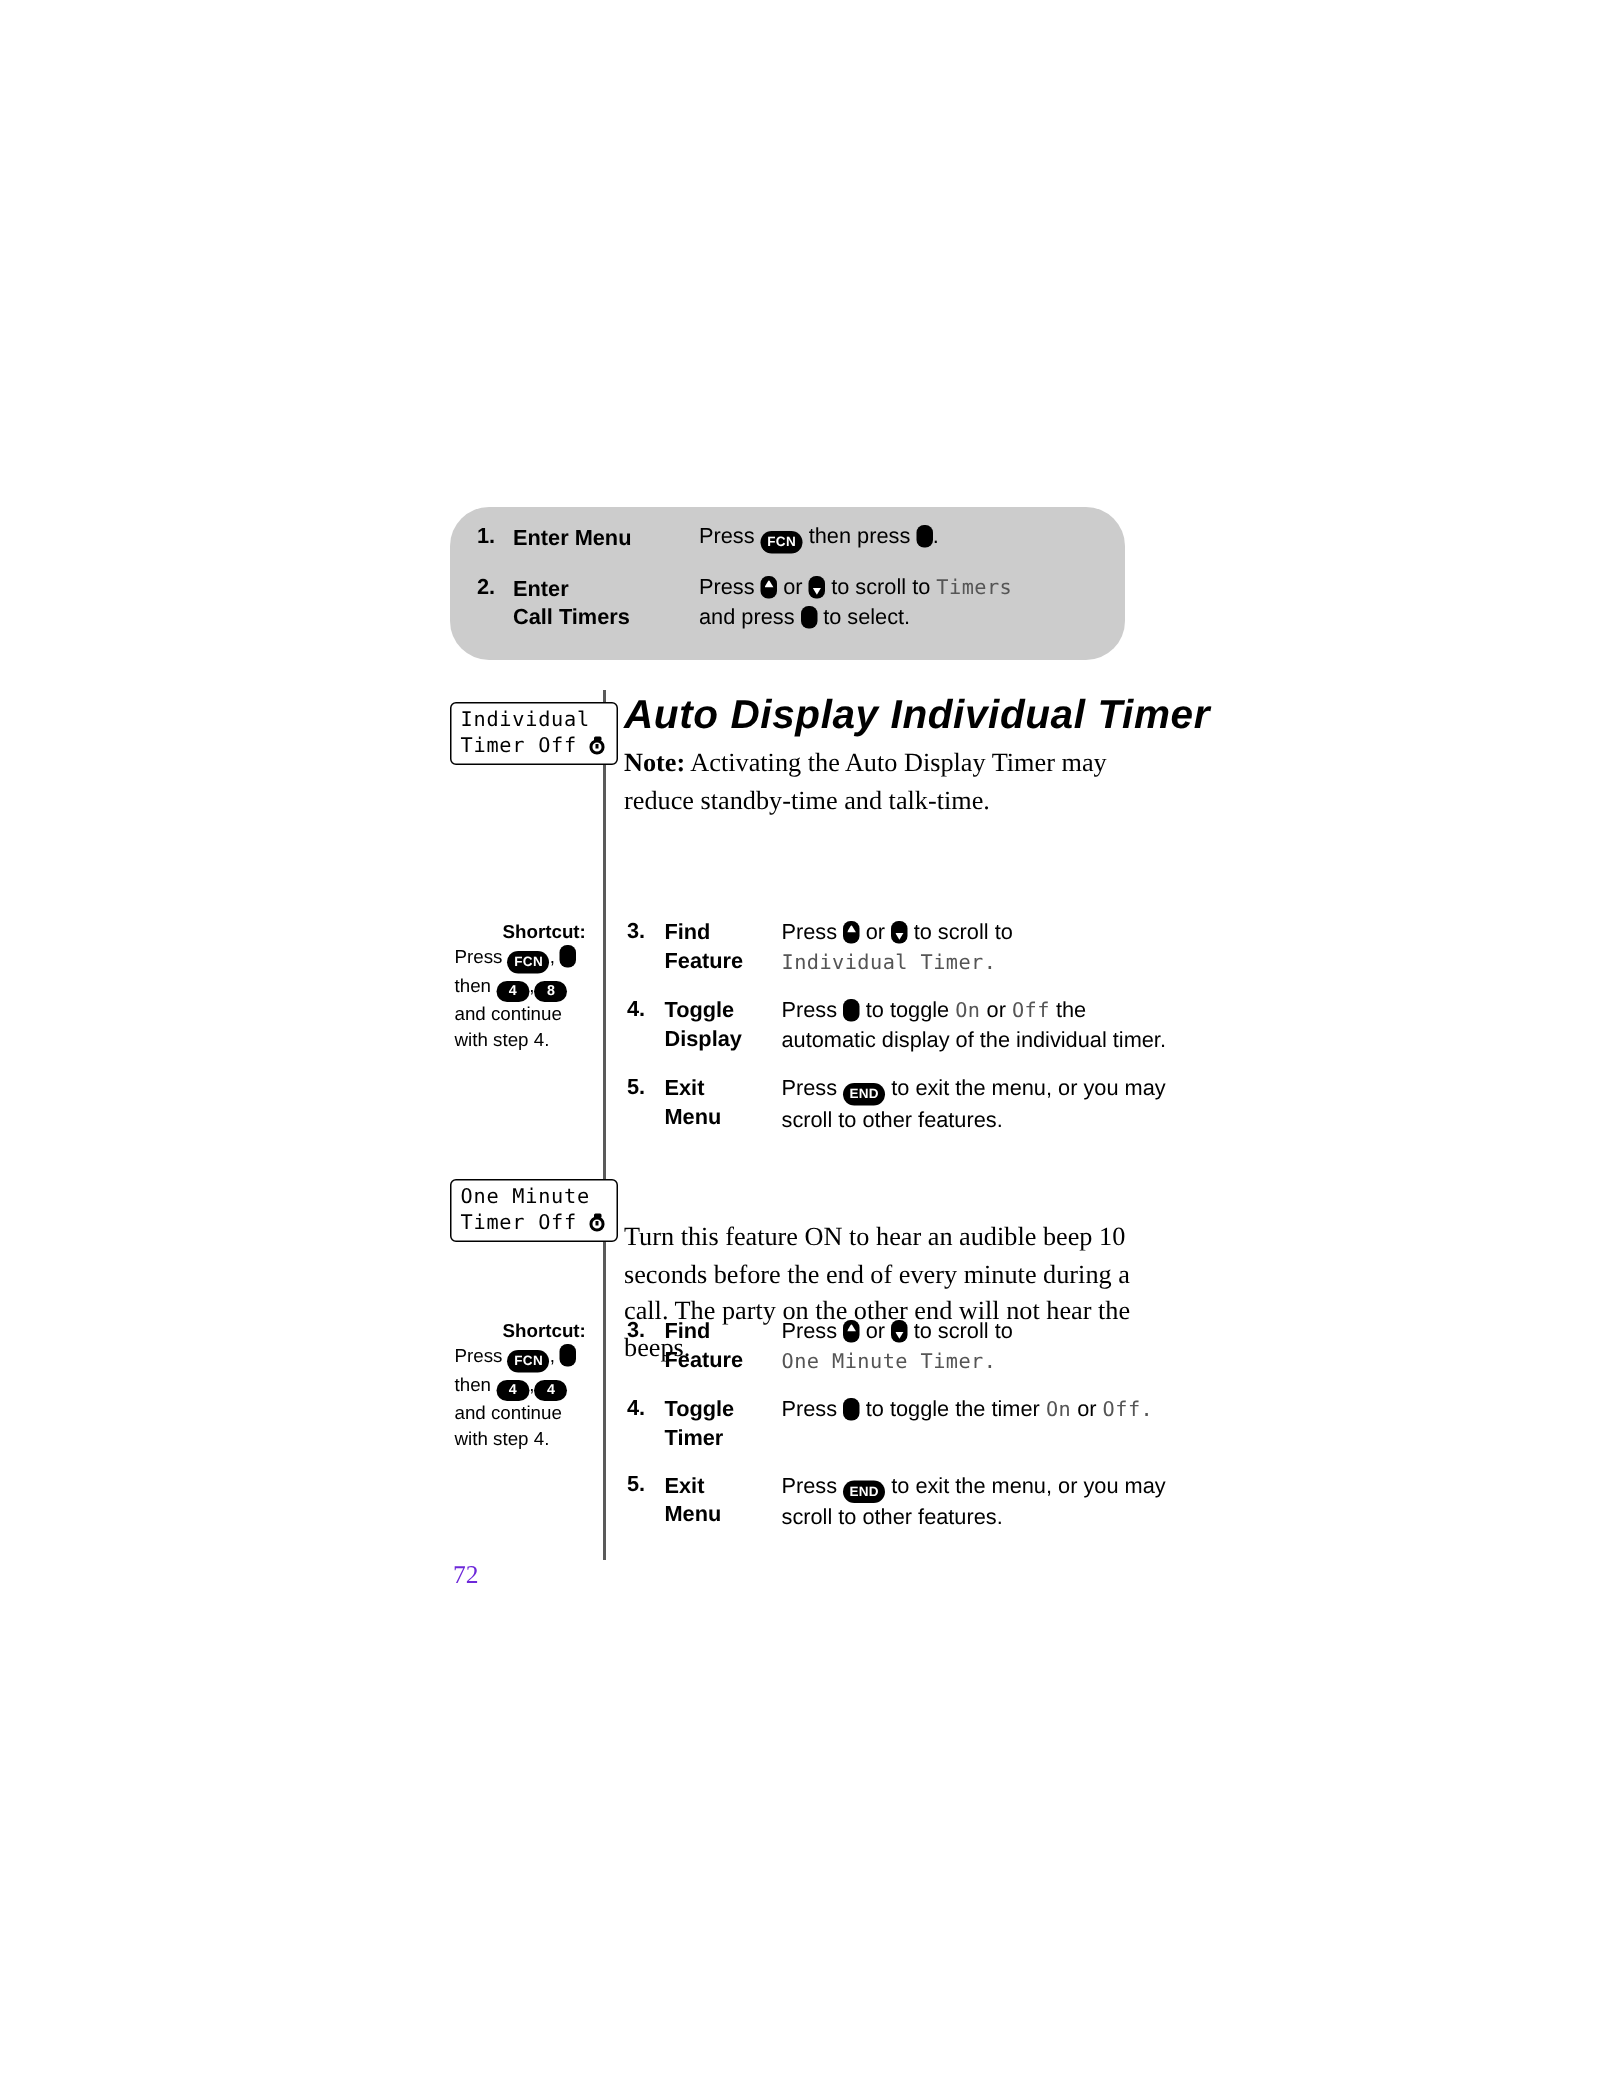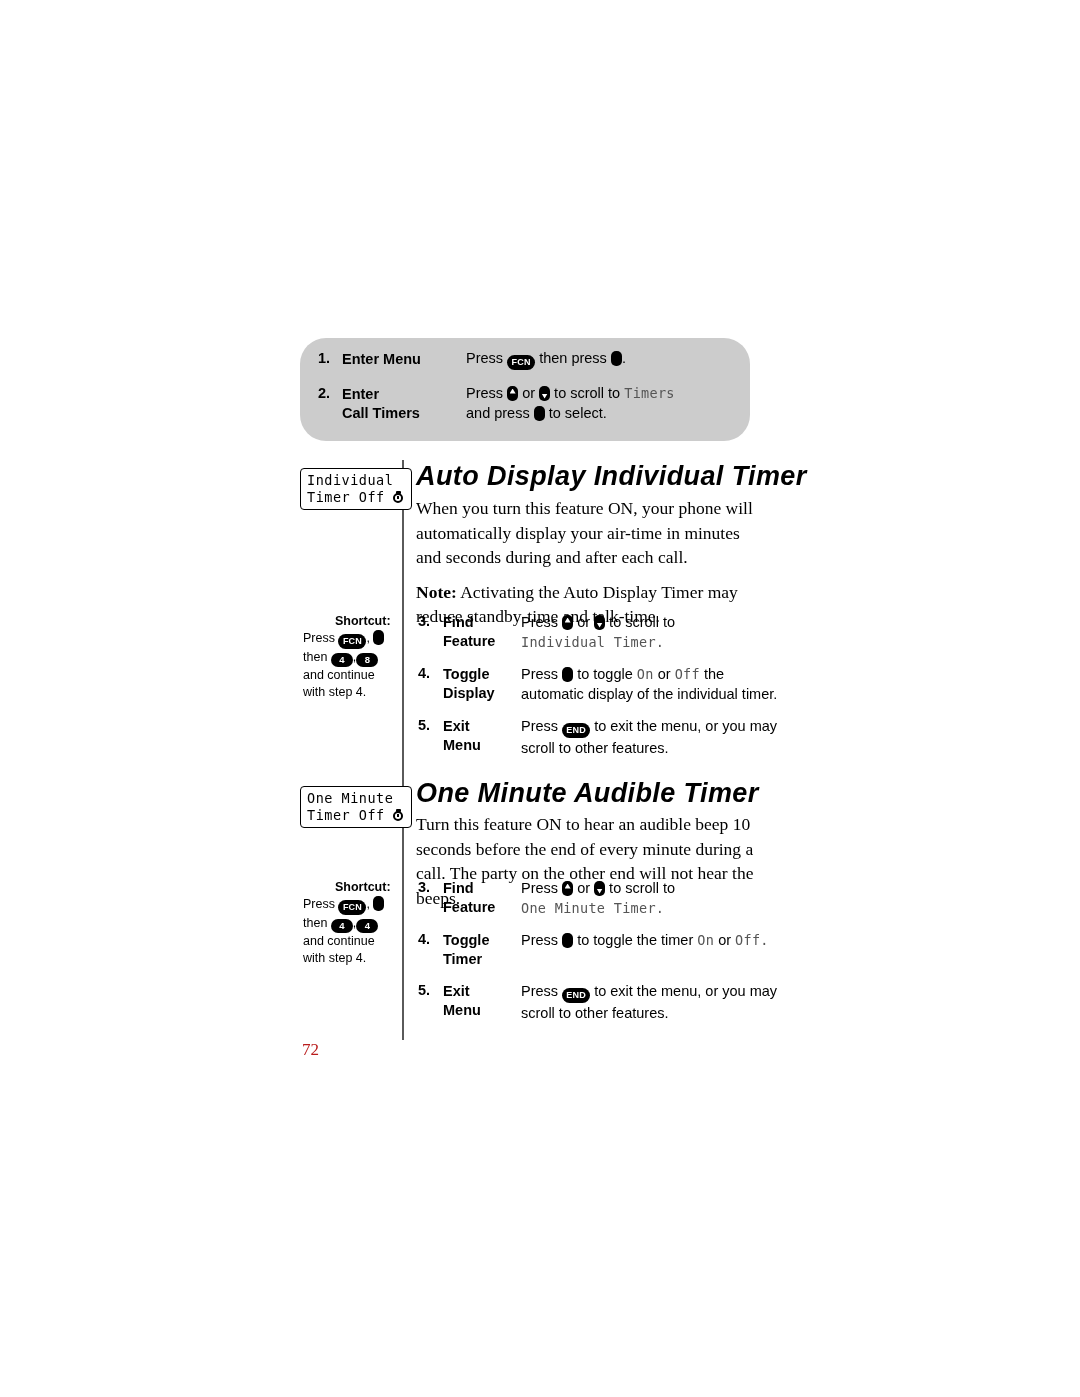--- a/index.html
+++ b/index.html
@@ -148,21 +148,21 @@
   .gap td{padding-bottom:12px !important;}
 
   .mono{
     font-family:"DejaVu Sans Mono", monospace;
     font-size:13.5px;color:#555;letter-spacing:0.3px;
   }
 
   .page-number{
     position:absolute;left:302px;top:1040px;
     font-family:"Liberation Serif", serif;
-    font-size:17px;color:#b91c1c;
+    font-size:17px;color:#6d28d9;
   }
 </style>
 </head>
 <body>
 
 <div class="page">
 
   <div class="panel">
     <div class="panel-body">
       <table class="steps-table">
@@ -214,21 +214,20 @@
         <span class="stem"></span>
           <span class="body"></span>
           <span class="hand"></span>
       </span>
     </div>
   </div>
 
   <h1 class="feature-title" style="left:416px;top:461px;">Auto Display Individual Timer</h1>
 
   <div class="body-copy" style="left:416px;top:496px;width:338px;">
-    <p>When you turn this feature ON, your phone will automatically display your air-time in minutes and seconds during and after each call.</p>
     <p><b>Note:</b> <span>Activating the Auto Display Timer may reduce standby-time and talk-time.</span></p>
   </div>
 
   <div class="shortcut" style="left:303px;top:613px;">
     <div class="sc-title">Shortcut:</div>
     <div>
       <span>Press</span>
       <span class="key key-fcn">FCN</span><span>,</span>
       <span class="navkey sel"></span>
     </div>
@@ -297,21 +296,20 @@
     <div class="l2">
       <span>Timer Off</span>
       <span class="stopwatch">
         <span class="stem"></span>
           <span class="body"></span>
           <span class="hand"></span>
       </span>
     </div>
   </div>
 
-  <h1 class="feature-title" style="left:416px;top:778px;">One Minute Audible Timer</h1>
 
   <div class="body-copy" style="left:416px;top:812px;width:340px;">
     <p>Turn this feature ON to hear an audible beep 10 seconds before the end of every minute during a call. The party on the other end will not hear the beeps.</p>
   </div>
 
   <div class="shortcut" style="left:303px;top:879px;">
     <div class="sc-title">Shortcut:</div>
     <div>
       <span>Press</span>
       <span class="key key-fcn">FCN</span><span>,</span>

